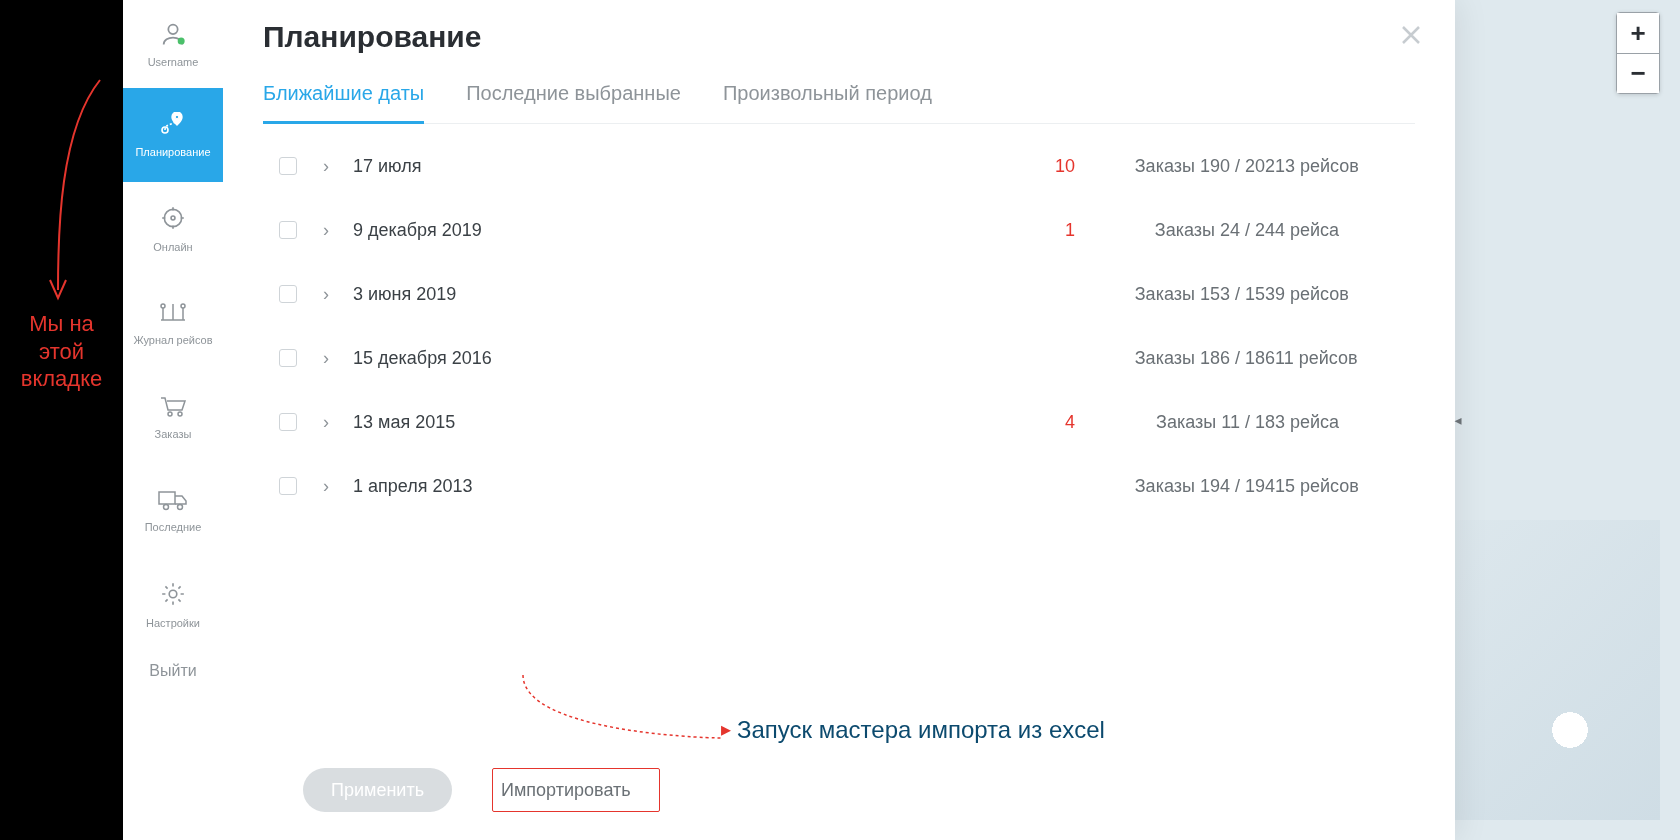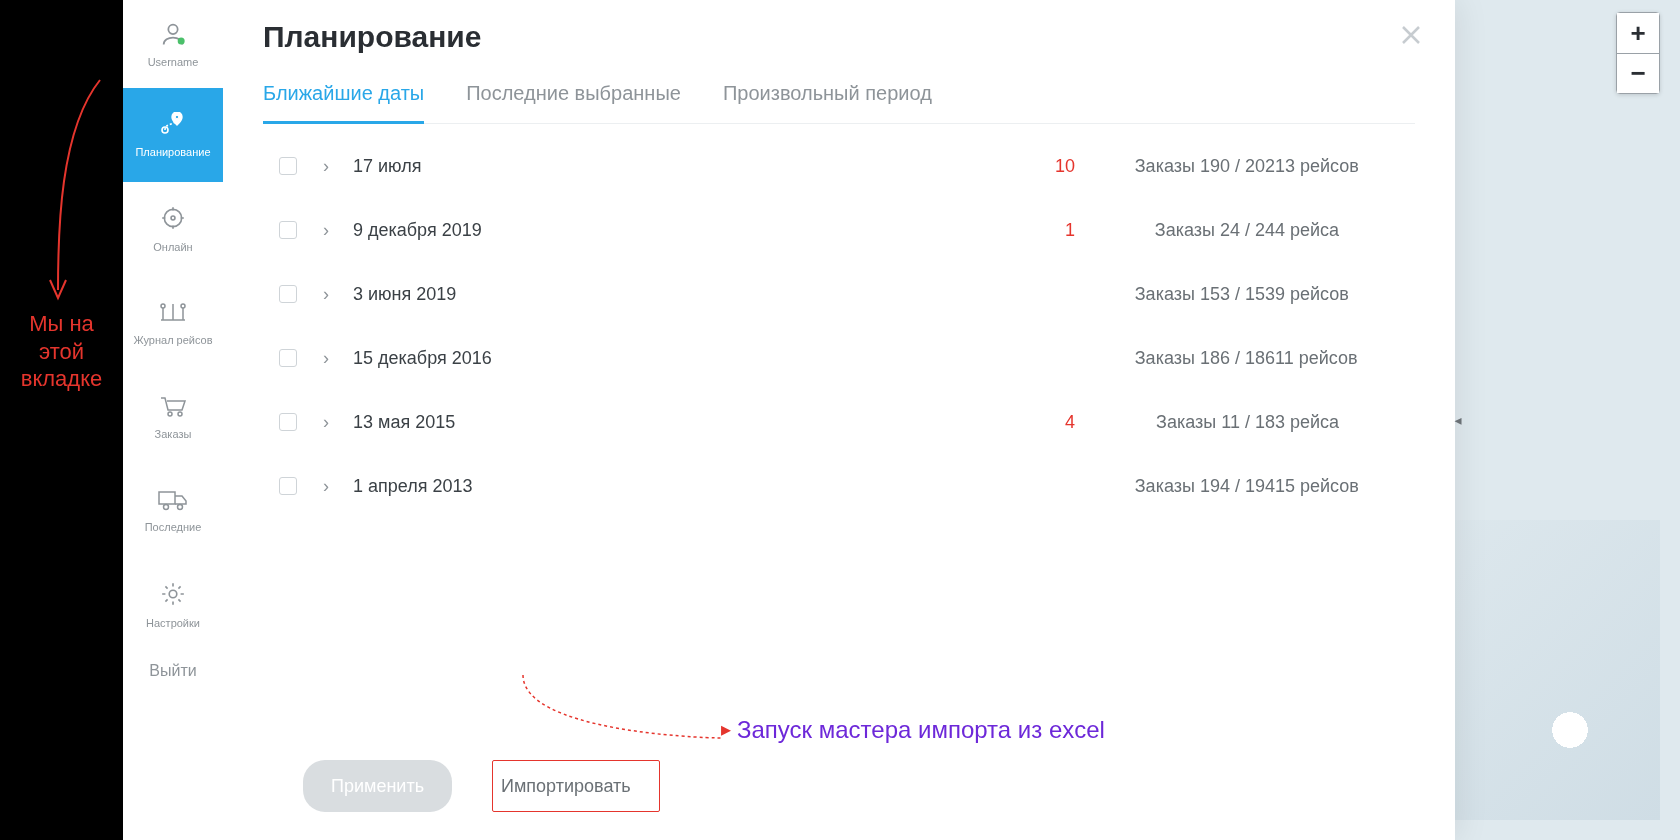--- a/index.html
+++ b/index.html
@@ -102,21 +102,21 @@
   .row .date { flex: 1; color: #3b4146; }
   .row .warn { width: 60px; color: #e5352d; text-align: right; }
   .row .orders { width: 200px; text-align: right; color: #6a7075; }
   .row .trips  { width: 140px; text-align: left; color: #6a7075; }
 
   .actions {
     display: flex; gap: 40px; padding: 28px 0 28px 40px;
     margin-top: auto; 
   }
   .btn {
-    height: 52px; padding: 0 28px; border-radius: 22px; font-size: 18px;
+    height: 44px; padding: 0 28px; border-radius: 22px; font-size: 18px;
     display: inline-flex; align-items: center; cursor: pointer; border: none; margin-top: 7px;
   }
   .btn.apply { background: #d9dde0; color: #ffffff; }
   .btn.import {
     background: #ffffff; color: #6a7075; border: 1px solid #e5352d;
     border-radius: 2px;
     padding-left: 8px;
   }
 
   .bottom-shade {
@@ -124,21 +124,21 @@
     background: #f1f3f4;
     padding-top: 40px; text-align: center;
   }
 
   .annotation-import {
     position: absolute; left: 500px; bottom: 60px; right: 260px;
     pointer-events: none;
   }
   .annotation-import .caption {
     position: absolute; left: 190px; bottom: 40px;
-    color: #6d28d9; font-size: 24px; white-space: nowrap;
+    color: #0c4a6e; font-size: 24px; white-space: nowrap;
   }
 
   .annotation-import .arrowhead-right { color:#e5352d; font-size:20px; position:absolute; left:170px; bottom:43px;}
 
   
   .zoom {
     position: absolute; top: 12px; right: 20px; width: 44px;
     background: #ffffff; border: 1px solid #9aa1a7; border-radius: 4px;
     box-shadow: 0 1px 4px rgba(0,0,0,0.15);
     display: flex; flex-direction: column;

